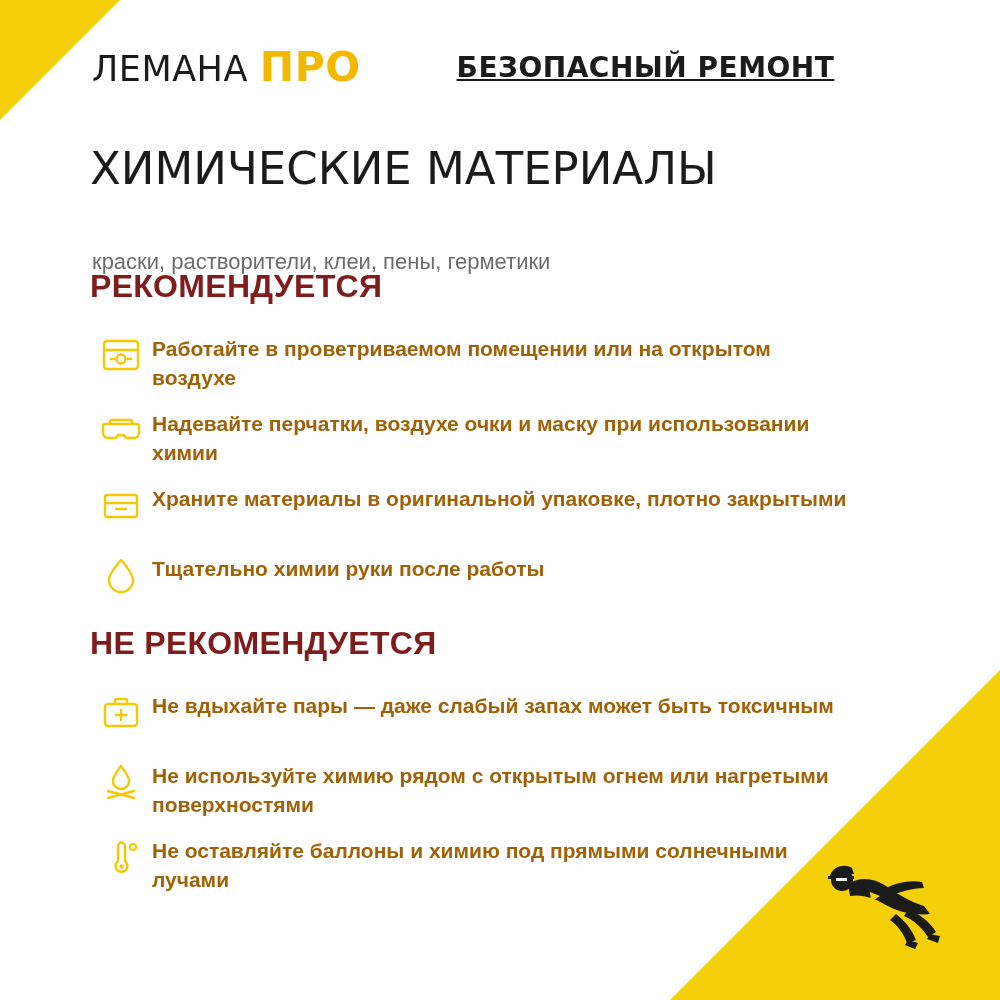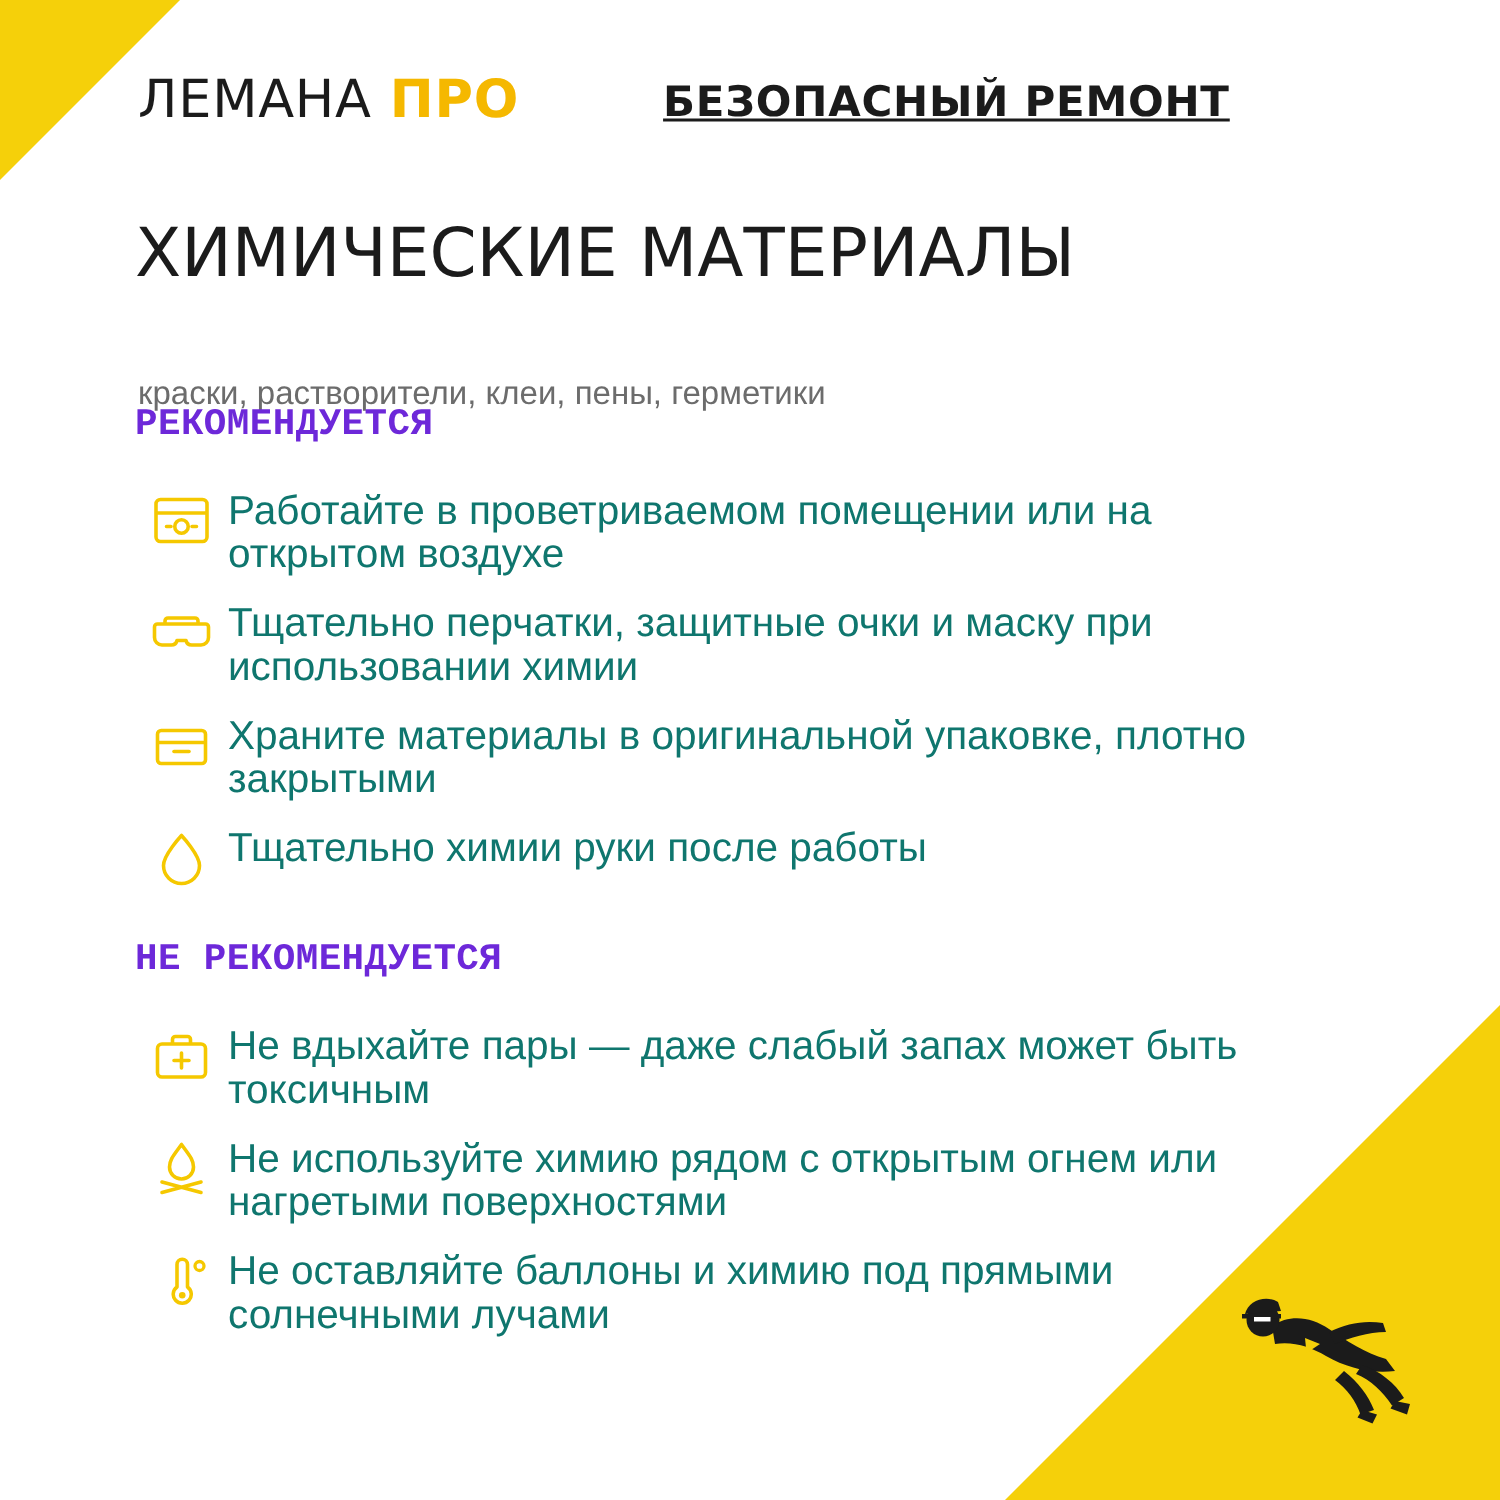--- a/index.html
+++ b/index.html
@@ -52,21 +52,21 @@
     white-space: nowrap;
   }
   .logo-main {
     font-size: 35px;
     font-weight: normal;
     letter-spacing: 0.5px;
     color: #1b1b1b;
     font-family: "DejaVu Sans", sans-serif;
   }
   .logo-pro {
-    font-size: 35px;
+    font-size: 41px;
     font-weight: bold;
     letter-spacing: 0.5px;
     color: #F5B800;
     font-family: "DejaVu Sans", sans-serif;
   }
   .header-title {
     margin-left: 96px;
     font-size: 28px;
     font-weight: bold;
     letter-spacing: 0.5px;
@@ -100,48 +100,49 @@
   
   .section {
     position: absolute;
     left: 90px;
     width: 830px;
   }
   .section-recommended { top: 268px; }
   .section-not-recommended { top: 625px; }
 
   .section-title {
-    font-size: 25px;
-    font-weight: bold;
-    color: #6d28d9;
+    font-size: 32px;
+    font-weight: bold;
+    color: #7f1d1d;
     letter-spacing: 0.3px;
-    font-family: Liberation Mono, monospace;
+    font-family: Liberation Sans, sans-serif;
     margin: 0 0 26px 0;
   }
 
   .item {
     display: flex;
     align-items: flex-start;
     margin-bottom: 14px;
   }
   .item-icon {
     flex: 0 0 62px;
     height: 54px;
     display: flex;
     align-items: flex-start;
     justify-content: center;
     padding-top: 2px;
   }
   .item-text {
-    font-size: 27px;
+    font-size: 21px;
     line-height: 29px;
-    color: #0f766e;
+    color: #a16207;
     padding-top: 3px;
     font-family: "Liberation Sans", sans-serif;
     max-width: 700px;
+    font-weight: bold;
   }
 
   
   .mascot {
     position: absolute;
     right: 38px;
     bottom: 42px;
     width: 150px;
     height: 110px;
   }
@@ -178,21 +179,21 @@
     <div class="item-text">Работайте в проветриваемом помещении или на открытом воздухе</div>
   </div>
 
   <div class="item">
     <div class="item-icon">
       <svg width="44" height="44" viewBox="0 0 44 44" fill="none">
         <path d="M6 16 h32 a2 2 0 0 1 2 2 v7 a5 5 0 0 1 -5 5 h-6 a4 4 0 0 1 -4 -3 h-6 a4 4 0 0 1 -4 3 h-6 a5 5 0 0 1 -5 -5 v-7 a2 2 0 0 1 2 -2 z" stroke="#F5C800" stroke-width="2.4" stroke-linejoin="round"></path>
         <path d="M11 16 v-2 a2 2 0 0 1 2 -2 h18 a2 2 0 0 1 2 2 v2" stroke="#F5C800" stroke-width="2.4"></path>
       </svg>
     </div>
-    <div class="item-text">Тщательно перчатки, защитные очки и маску при использовании химии</div>
+    <div class="item-text">Надевайте перчатки, воздухе очки и маску при использовании химии</div>
   </div>
 
   <div class="item">
     <div class="item-icon">
       <svg width="44" height="44" viewBox="0 0 44 44" fill="none">
         <rect x="6" y="12" width="32" height="22" rx="2.5" stroke="#F5C800" stroke-width="2.4"></rect>
         <path d="M6 20 h32" stroke="#F5C800" stroke-width="2.4"></path>
         <path d="M17 26 h10" stroke="#F5C800" stroke-width="2.4" stroke-linecap="round"></path>
       </svg>
     </div>

